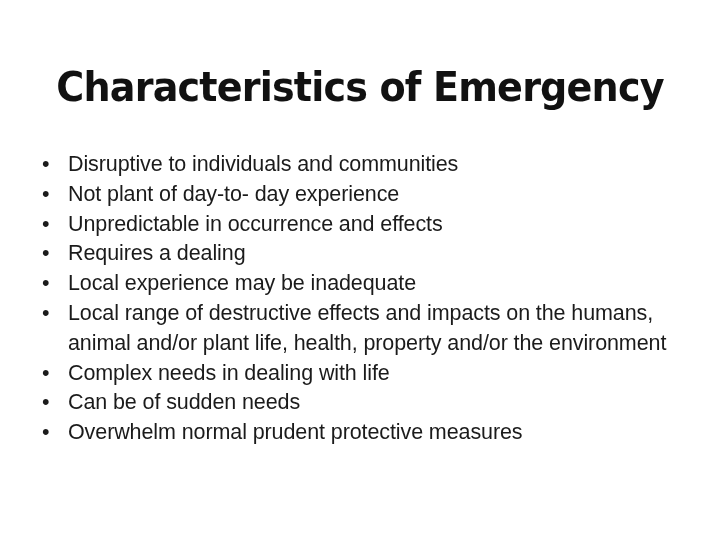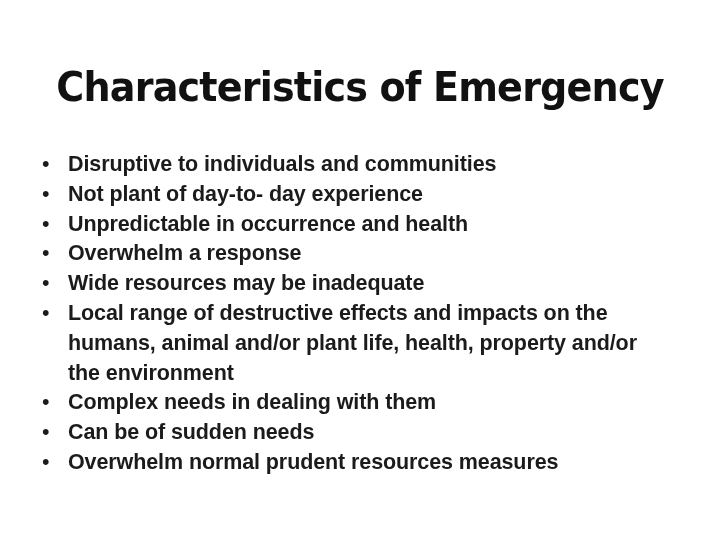--- a/index.html
+++ b/index.html
@@ -59,21 +59,20 @@
     left: 4px;
     top: 0;
     width: 14px;
     text-align: left;
     font-size: 21.5px;
     line-height: 29.8px;
     color: #1b1b1b;
   }
   .bullet-item .btext {
     display: block;
-    font-weight: bold;
   }
 </style>
 </head>
 <body>
 
 <div class="slide">
 
   <div class="slide-title">Characteristics of Emergency</div>
 
   <ul class="body-list">
@@ -83,48 +82,48 @@
       <span class="btext">Disruptive to individuals and communities</span>
     </li>
 
     <li class="bullet-item">
       <span class="marker">•</span>
       <span class="btext">Not plant of day-to- day experience</span>
     </li>
 
     <li class="bullet-item">
       <span class="marker">•</span>
-      <span class="btext">Unpredictable in occurrence and health</span>
+      <span class="btext">Unpredictable in occurrence and effects</span>
     </li>
 
     <li class="bullet-item">
       <span class="marker">•</span>
-      <span class="btext">Overwhelm a response</span>
+      <span class="btext">Requires a dealing</span>
     </li>
 
     <li class="bullet-item">
       <span class="marker">•</span>
-      <span class="btext">Wide resources may be inadequate</span>
+      <span class="btext">Local experience may be inadequate</span>
     </li>
 
     <li class="bullet-item">
       <span class="marker">•</span>
       <span class="btext">Local range of destructive effects and impacts on the humans, animal and/or plant life, health, property and/or the environment</span>
     </li>
 
     <li class="bullet-item">
       <span class="marker">•</span>
-      <span class="btext">Complex needs in dealing with them</span>
+      <span class="btext">Complex needs in dealing with life</span>
     </li>
 
     <li class="bullet-item">
       <span class="marker">•</span>
       <span class="btext">Can be of sudden needs</span>
     </li>
 
     <li class="bullet-item">
       <span class="marker">•</span>
-      <span class="btext">Overwhelm normal prudent resources measures</span>
+      <span class="btext">Overwhelm normal prudent protective measures</span>
     </li>
 
   </ul>
 
 </div>
 
 </body></html>

